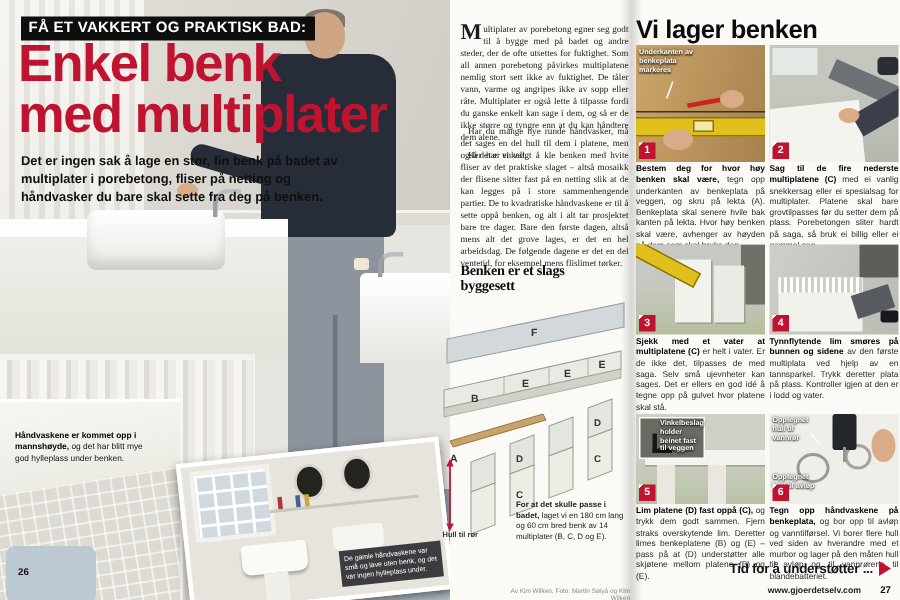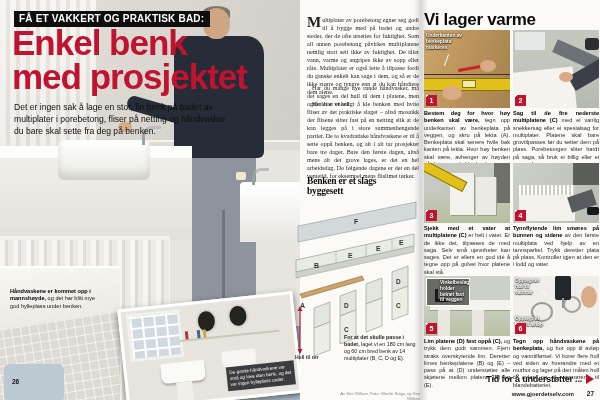--- a/index.html
+++ b/index.html
@@ -77,21 +77,21 @@
   .ib-sink2{position:absolute;left:96px;top:50px;width:34px;height:16px;background:#f6f5f1;border-radius:2px 2px 5px 5px;}
   .ib-caption{position:absolute;right:3px;bottom:6px;width:62px;background:rgba(22,22,28,.82);color:#fff;
     font-size:4.6px;line-height:1.3;padding:3px;}
 
   
   .kicker{position:absolute;left:14px;top:11px;background:var(--kicker_bg);color:#fff;font-weight:bold;
     font-size:10px;letter-spacing:.2px;padding:2px 6px 3px 5px;}
   .title{position:absolute;left:12px;top:26px;margin:0;color:var(--accent_red);
     font-size:35px;line-height:.98;font-weight:bold;letter-spacing:-1px;}
   .intro{position:absolute;left:14px;top:102px;width:214px;margin:0;font-size:8.6px;line-height:1.38;
-    font-weight:normal;color:#0f0f0f;}
+    font-weight:bold;color:#0f0f0f;}
 
   
   .col-mid-bg{position:absolute;left:300px;top:0;width:122px;height:400px;background:#fbfaf7;}
   .body-text{position:absolute;left:307px;width:112px;margin:0;font-family:"Liberation Serif",serif;
     font-size:6.1px;line-height:1.32;text-align:justify;color:#1c1c1c;}
   .dropcap{float:left;font-size:15px;line-height:12px;font-weight:bold;padding-right:1px;}
   .diagram-title{position:absolute;left:307px;top:177px;margin:0;font-size:9.5px;line-height:1.02;
     font-weight:bold;color:#0d0d0d;letter-spacing:-.2px;font-family:Liberation Serif, serif;}
   .diagram-svg{position:absolute;left:292px;top:198px;}
   .diagram-caption{position:absolute;left:344px;top:334px;width:74px;font-size:5.3px;line-height:1.3;color:#222;}
@@ -208,21 +208,21 @@
       <div class="ib-bottle" style="left:68px;background:#e6e3da;"></div>
       <div class="ib-bottle" style="left:74px;background:#47608a;"></div>
       <div class="ib-bottle" style="left:80px;background:#caa93f;"></div>
       <div class="ib-sink1"></div>
       <div class="ib-ped1"></div>
       <div class="ib-sink2"></div>
       <div class="ib-caption">De gamle håndvaskene var små og lave uten benk, og det var ingen hylleplass under.</div>
     </div>
 
     <div class="kicker">FÅ ET VAKKERT OG PRAKTISK BAD:</div>
-    <h1 class="title"><span>Enkel benk</span><br><span>med prosjektet</span></h1>
+    <h1 class="title"><span>Enkel benk</span><br><span>med multiplater</span></h1>
     <p class="intro">Det er ingen sak å lage en stor, fin benk på badet av multiplater i porebetong, fliser på netting og håndvasker du bare skal sette fra deg på benken.</p>
   </div>
 
   <div class="layer">
     <div class="col-mid-bg"></div>
     <p class="body-text" style="top:16px;"><span class="dropcap">M</span><span>ultiplater av porebetong egner seg godt til å bygge med på badet og andre steder, der de ofte utsettes for fuktighet. Som all annen porebetong påvirkes multiplatene nemlig stort sett ikke av fuktighet. De tåler vann, varme og angripes ikke av sopp eller råte. Multiplater er også lette å tilpasse fordi du ganske enkelt kan sage i dem, og så er de ikke større og tyngre enn at du kan håndtere dem alene.</span></p>
     <p class="body-text" style="top:84px;text-indent:5px;">Har du mange nye runde håndvasker, må det sages en del hull til dem i platene, men også det er enkelt.</p>
     <p class="body-text" style="top:100px;text-indent:5px;">Her har vi valgt å kle benken med hvite fliser av det praktiske slaget – altså mosaikk der flisene sitter fast på en netting slik at de kan legges på i store sammenhengende partier. De to kvadratiske håndvaskene er til å sette oppå benken, og alt i alt tar prosjektet bare tre dager. Bare den første dagen, altså mens alt det grove lages, er det en hel arbeidsdag. De følgende dagene er det en del ventetid, for eksempel mens flislimet tørker.</p>
 
     <h3 class="diagram-title"><span>Benken er et slags</span><br><span>byggesett</span></h3>
@@ -265,21 +265,21 @@
       <polygon points="8,156 5.5,151 10.5,151" fill="#c01330"></polygon>
     </svg>
     <div class="hull-label">Hull til rør</div>
     <div class="diagram-caption"><b>For at det skulle passe i badet,</b><span> laget vi en 180 cm lang og 60 cm bred benk av 14 multiplater (B, C, D og E).</span></div>
     <div class="credits">Av Kim Wilken. Foto: Martin Søiyå og Kim Wilken</div>
   </div>
 
   <div class="gutter"></div>
 
   <div class="layer">
-    <h2 class="rp-heading">Vi lager varme</h2>
+    <h2 class="rp-heading">Vi lager benken</h2>
 
     <figure class="step" style="left:424px;top:30px;margin:0;">
       <div class="ph ph1">
         <div class="scribble"></div>
         <div class="level"></div>
         <div class="vial"></div>
         <div class="pencil"></div>
         <div class="hand1"></div>
         <div class="hand2"></div>
         <span class="anno" style="left:2px;top:3px;width:36px;">Underkanten av benkeplata markeres</span>

